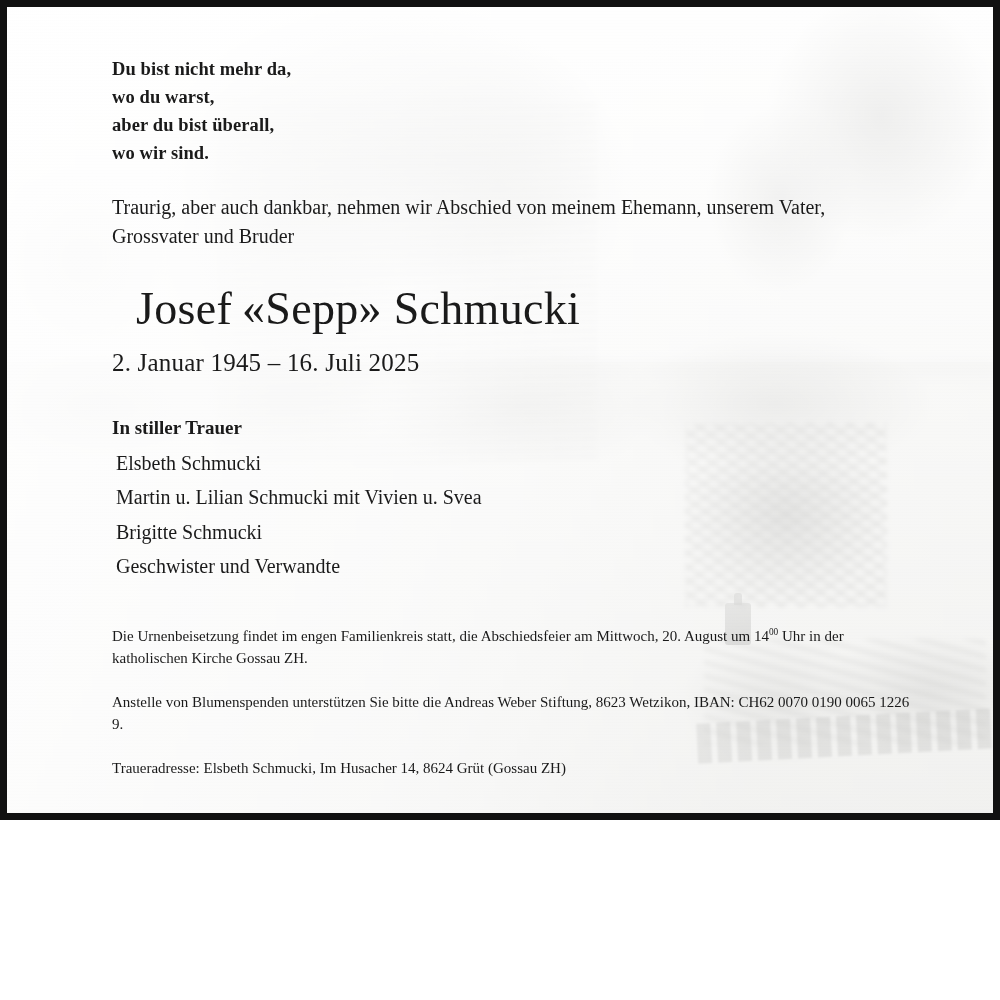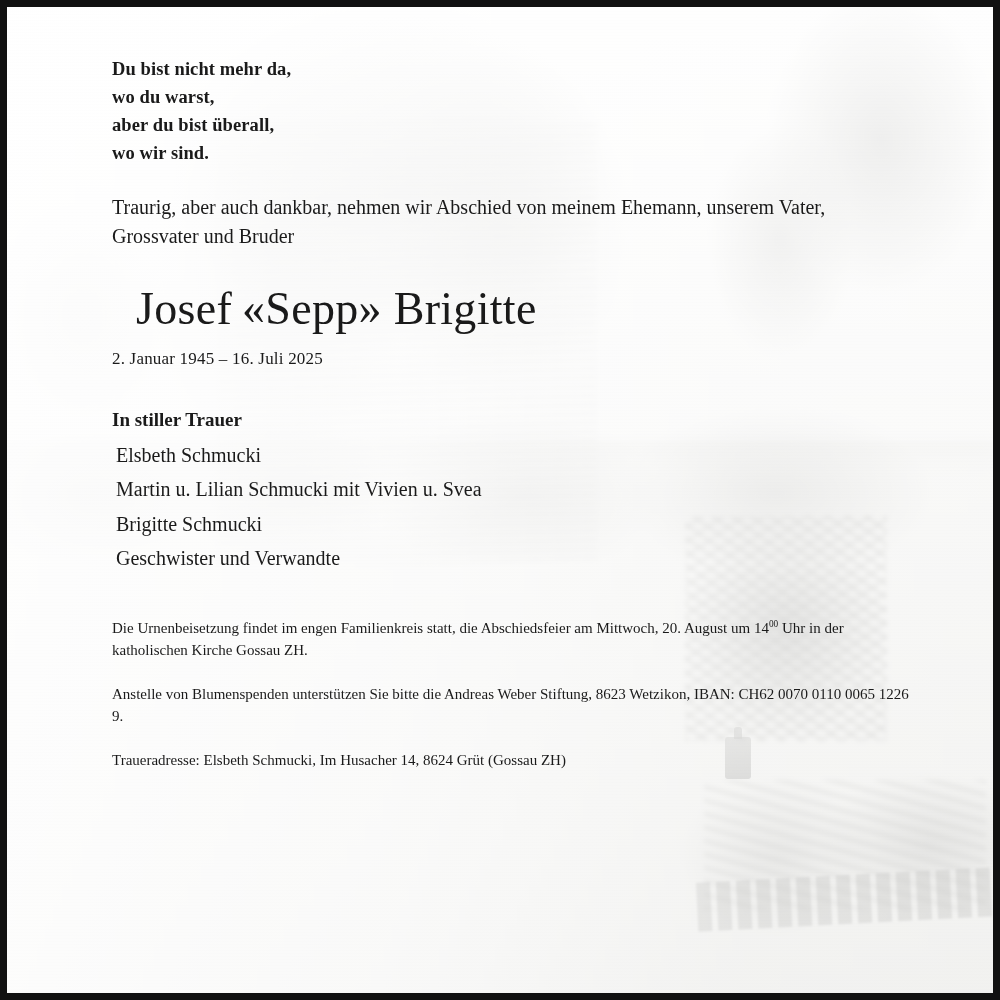--- a/index.html
+++ b/index.html
@@ -3,21 +3,21 @@
 <meta charset="utf-8">
 <style>
   html, body {
     margin: 0;
     padding: 0;
     background: #ffffff;
   }
   #page {
     position: relative;
     width: 1000px;
-    height: 1000px;
+    height: 820px;
     overflow: hidden;
     background: #f2f2f0;
     border: 7px solid #111111;
     box-sizing: border-box;
     font-family: "Liberation Serif", "DejaVu Serif", serif;
     color: #1a1a1a;
   }
 
   
   .photo {
@@ -215,21 +215,21 @@
   }
   .name {
     font-size: 46px;
     line-height: 1.1;
     letter-spacing: 0.3px;
     margin: 0 0 14px 0;
     font-weight: normal;
   }
   .name .given { margin-right: 10px; margin-left: 24px; }
   .dates {
-    font-size: 17px;
+    font-size: 25px;
     margin: 0 0 40px 0;
     letter-spacing: 0.2px;
   }
   .body-text {
     font-size: 20px;
     line-height: 1.5;
     margin: 0 0 40px 0;
   }
   .mourners-title {
     font-weight: bold;
@@ -281,34 +281,34 @@
     <div class="motto">
       <div>Du bist nicht mehr da,</div>
       <div>wo du warst,</div>
       <div>aber du bist überall,</div>
       <div>wo wir sind.</div>
     </div>
 
     <p class="intro">Traurig, aber auch dankbar, nehmen wir Abschied von meinem Ehemann, unserem Vater, Grossvater und Bruder</p>
 
     <h1 class="name">
-      <span class="given">Josef</span><span class="nick">«Sepp»</span> <span class="family">Brigitte</span>
+      <span class="given">Josef</span><span class="nick">«Sepp»</span> <span class="family">Schmucki</span>
     </h1>
 
     <p class="dates">2. Januar 1945 – 16. Juli 2025</p>
 
 
     <div class="mourners-title">In stiller Trauer</div>
     <div class="mourners">
       <div>Elsbeth Schmucki</div>
       <div>Martin u. Lilian Schmucki mit Vivien u. Svea</div>
       <div>Brigitte Schmucki</div>
       <div>Geschwister und Verwandte</div>
     </div>
 
     <p class="info"><span>Die Urnenbeisetzung findet im engen Familienkreis statt, die Abschiedsfeier am Mittwoch, 20. August um 14</span><sup>00</sup><span> Uhr in der katholischen Kirche Gossau ZH.</span></p>
 
-    <p class="info">Anstelle von Blumenspenden unterstützen Sie bitte die Andreas Weber Stiftung, 8623 Wetzikon, IBAN: CH62 0070 0110 0065 1226 9.</p>
+    <p class="info">Anstelle von Blumenspenden unterstützen Sie bitte die Andreas Weber Stiftung, 8623 Wetzikon, IBAN: CH62 0070 0190 0065 1226 9.</p>
 
     <p class="info last">Traueradresse: Elsbeth Schmucki, Im Husacher 14, 8624 Grüt (Gossau ZH)</p>
 
   </div>
 </div>
 
 </body></html>

